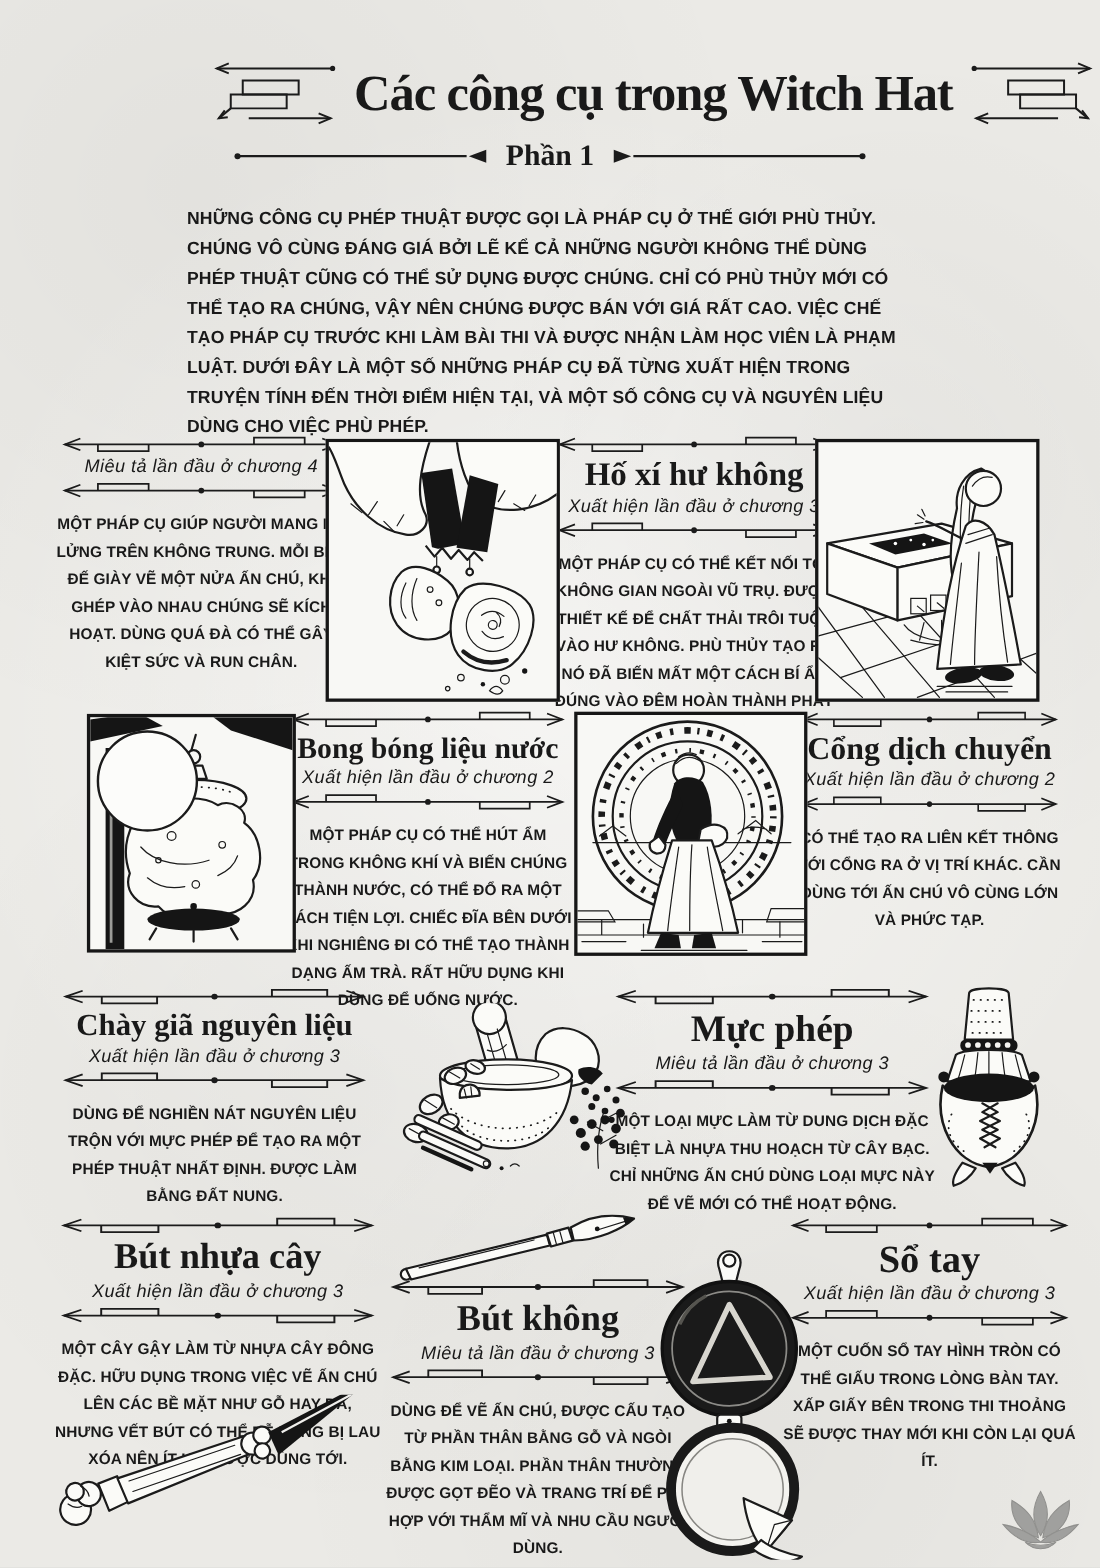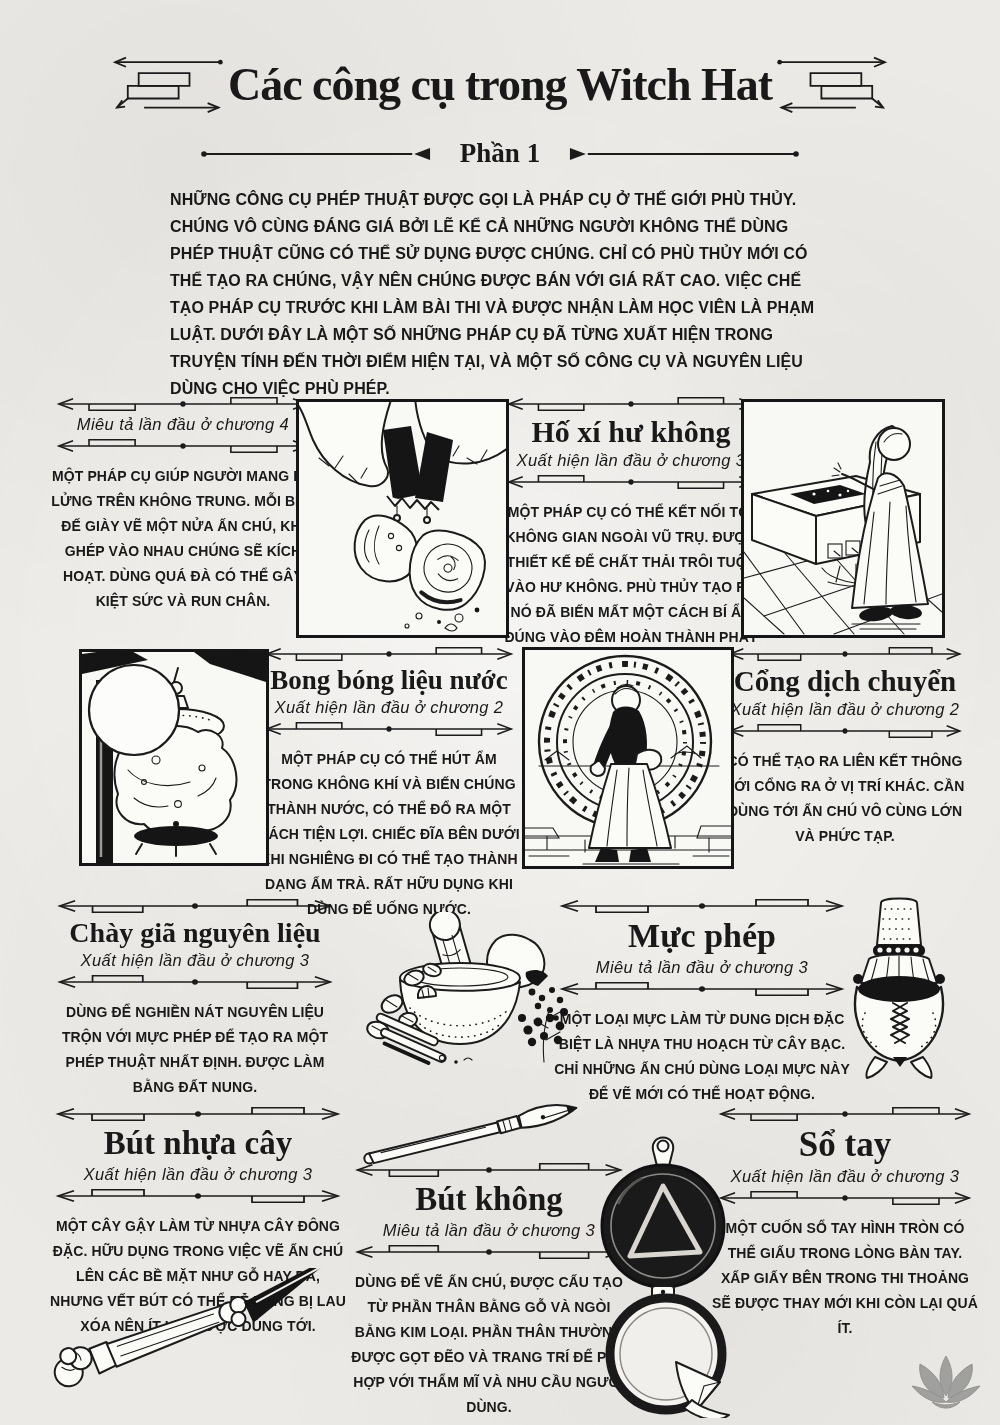--- a/index.html
+++ b/index.html
@@ -7,28 +7,28 @@
   .page{position:relative;width:1000px;height:1425px;margin:0 auto;overflow:hidden;
     background-color:#ebeae6;
     background-image:
       radial-gradient(circle at 18% 12%, rgba(0,0,0,.035), transparent 34%),
       radial-gradient(circle at 82% 30%, rgba(0,0,0,.03), transparent 30%),
       radial-gradient(circle at 30% 70%, rgba(0,0,0,.028), transparent 32%),
       radial-gradient(circle at 70% 92%, rgba(0,0,0,.03), transparent 30%),
       radial-gradient(circle at 50% 45%, rgba(255,255,255,.5), transparent 60%);
     color:#191919;}
   
-  .title-row{position:absolute;top:54px;left:0;right:0;display:flex;justify-content:center;align-items:center;gap:4px;}
+  .title-row{position:absolute;top:54px;left:0;right:0;display:flex;justify-content:flex-end;align-items:center;gap:16px;}
   .main-title{font-family:"Liberation Serif",serif;font-weight:bold;font-size:46px;letter-spacing:-1px;margin:0;white-space:nowrap;}
   .meander{width:118px;height:60px;}
   .flipx{transform:scaleX(-1);}
   .flipy{transform:scaleY(-1);}
   .phan-row{position:absolute;top:126px;left:0;right:0;display:flex;justify-content:center;align-items:center;gap:12px;}
   .phan-line{width:238px;height:14px;}
-  .phan-label{font-family:"Liberation Serif",serif;font-weight:bold;font-size:27px;margin:12px;white-space:nowrap;}
+  .phan-label{font-family:"Liberation Serif",serif;font-weight:bold;font-size:27px;margin:0;white-space:nowrap;}
   .intro{position:absolute;top:170px;left:50%;transform:translateX(-50%);width:660px;
     text-align:left;font-weight:bold;font-size:16px;line-height:27px;letter-spacing:.1px;}
   
   .sec{position:absolute;text-align:center;}
   .sec .orn{width:100%;height:16px;display:block;}
   .sec h2{font-family:"Liberation Serif",serif;font-weight:bold;margin:4px 0 0;line-height:1.08;}
   .sec .sub{font-style:italic;font-size:16.5px;letter-spacing:.4px;margin:3px 0 4px;}
   .sec .body{font-weight:bold;font-size:14px;line-height:25px;letter-spacing:.1px;margin:10px 0 0;}
   .t30{font-size:30px;} .t27{font-size:27px;} .t29{font-size:29px;} .t28{font-size:28px;}
   .t33{font-size:33px;} .t34{font-size:34px;text-align:center;} .t35{font-size:35px;}

